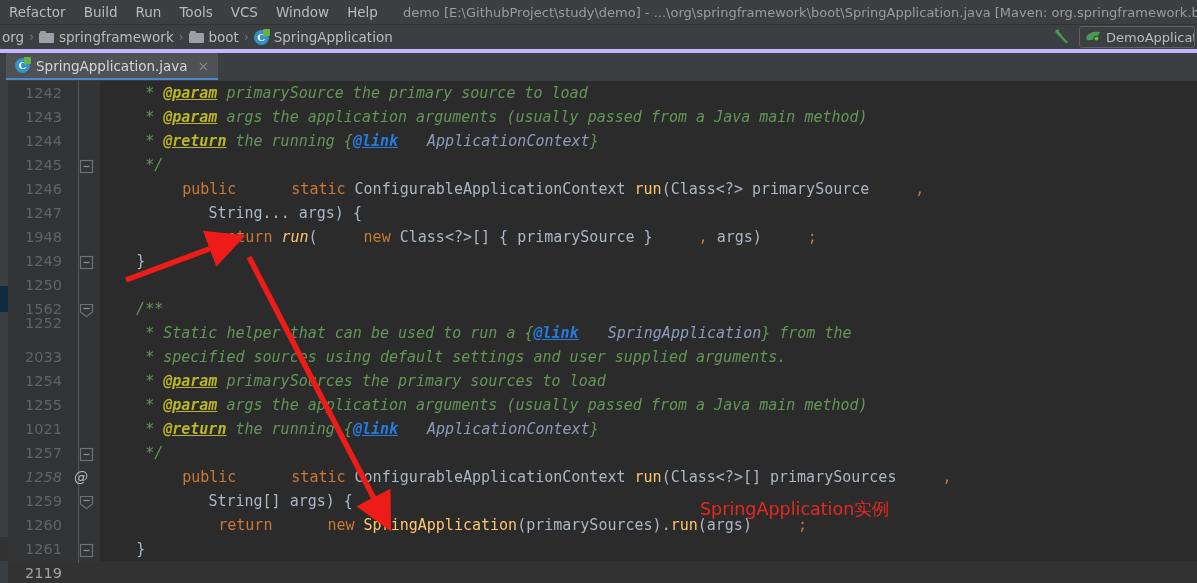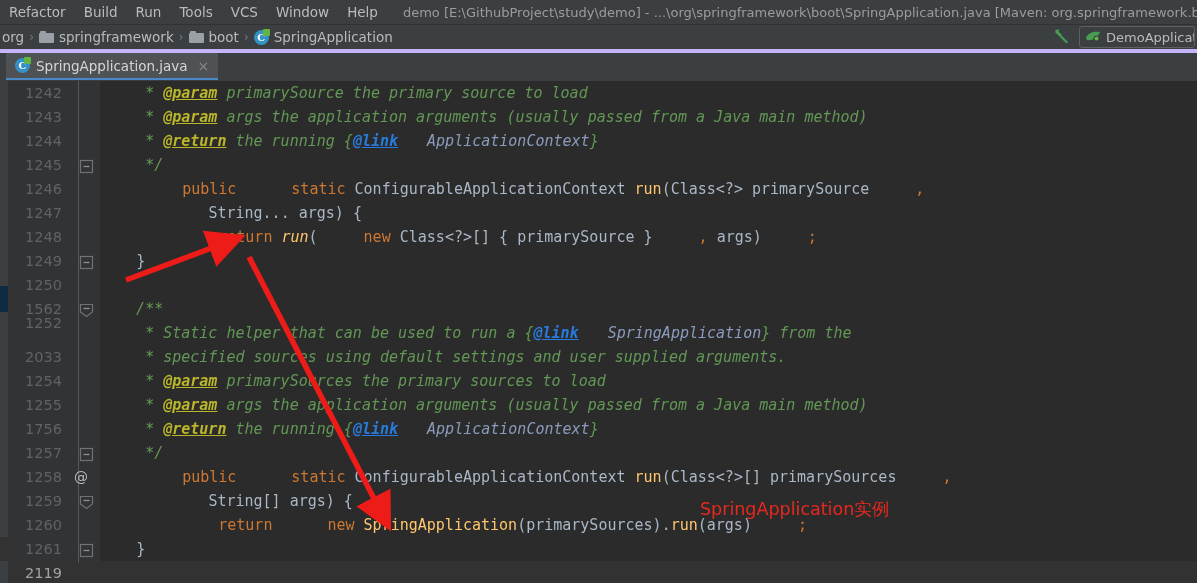--- a/index.html
+++ b/index.html
@@ -258,21 +258,21 @@
         <div class="gutter-line" style="top: 74px;">
           <span class="num">1245</span>
         </div>
         <div class="gutter-line" style="top: 98px;">
           <span class="num">1246</span>
         </div>
         <div class="gutter-line" style="top: 122px;">
           <span class="num">1247</span>
         </div>
         <div class="gutter-line" style="top: 146px;">
-          <span class="num">1248</span>
+          <span class="num">1948</span>
         </div>
         <div class="gutter-line" style="top: 170px;">
           <span class="num">1249</span>
         </div>
         <div class="gutter-line" style="top: 194px;">
           <span class="num">1250</span>
         </div>
         <div class="gutter-line" style="top: 218px;">
           <span class="num">1562</span>
         </div>
@@ -282,26 +282,26 @@
         <div class="gutter-line" style="top: 266px;">
           <span class="num">2033</span>
         </div>
         <div class="gutter-line" style="top: 290px;">
           <span class="num">1254</span>
         </div>
         <div class="gutter-line" style="top: 314px;">
           <span class="num">1255</span>
         </div>
         <div class="gutter-line" style="top: 338px;">
-          <span class="num">1756</span>
+          <span class="num">1021</span>
         </div>
         <div class="gutter-line" style="top: 362px;">
           <span class="num">1257</span>
         </div>
-        <div class="gutter-line" style="top: 386px;">
+        <div class="gutter-line" style="top: 386px; font-style: italic;">
           <span class="num">1258</span>
           <span class="at">@</span>
         </div>
         <div class="gutter-line" style="top: 410px;">
           <span class="num">1259</span>
         </div>
         <div class="gutter-line" style="top: 434px;">
           <span class="num">1260</span>
         </div>
         <div class="gutter-line" style="top: 458px;">

